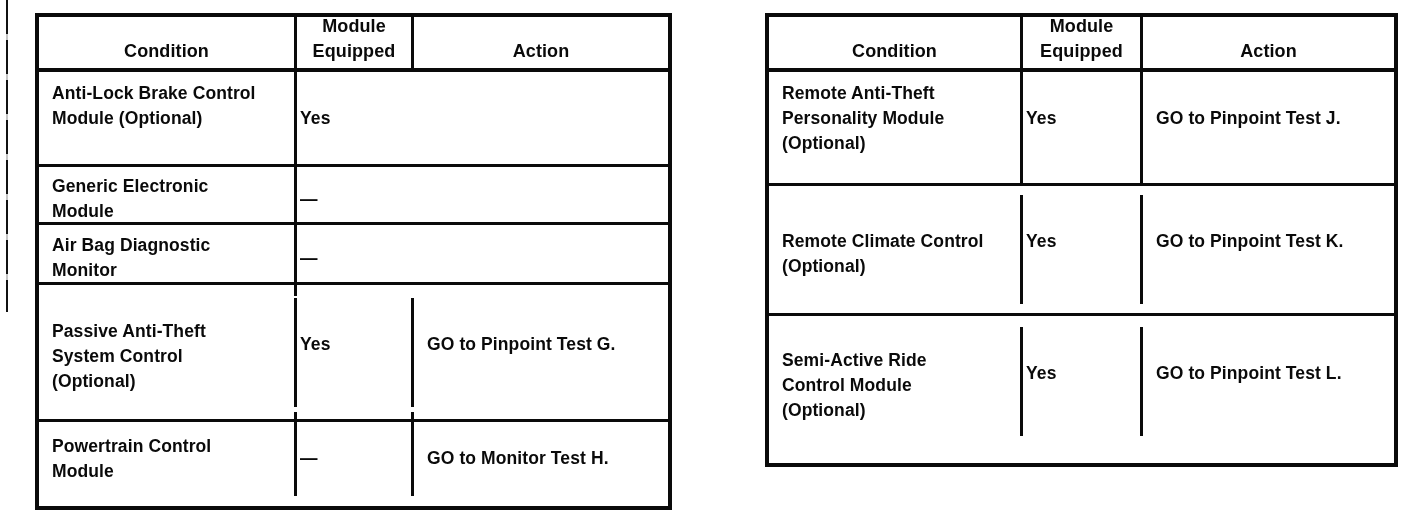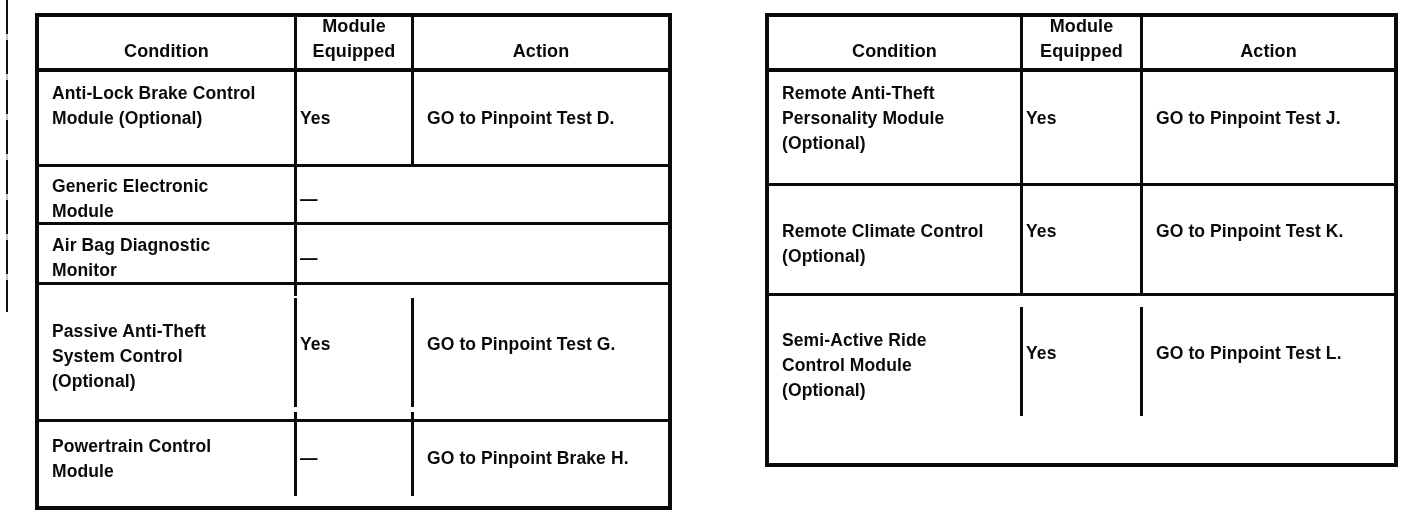--- a/index.html
+++ b/index.html
@@ -100,24 +100,20 @@
       <div class="td col-act">Action</div>
     </div>
 
     <div class="tr body" style="height:92px; --gap:36px">
       <div class="td col-cond">Anti-Lock Brake Control
 Module (Optional)</div>
       <div class="td col-equip">
         <div class="p1">Yes</div>
         
       </div>
-      <div class="td col-act">
-        <div class="p1">GO to Pinpoint Test D.</div>
-        
-      </div>
     </div>
 
     <div class="tr body" style="height:58px">
       <div class="td col-cond">Generic Electronic
 Module</div>
       <div class="td col-equip">
         <div class="p1">—</div>
       </div>
     </div>
 
@@ -143,21 +139,21 @@
       </div>
     </div>
 
     <div class="tr body" style="height:67px">
       <div class="td col-cond">Powertrain Control
 Module</div>
       <div class="td col-equip">
         <div class="p1">—</div>
       </div>
       <div class="td col-act">
-        <div class="p1">GO to Pinpoint Brake H.</div>
+        <div class="p1">GO to Monitor Test H.</div>
       </div>
     </div>
   </div>
 
   <div class="dtable right">
     <div class="tr thead" style="height:55px">
       <div class="td col-cond">Condition</div>
       <div class="td col-equip">Module
 Equipped</div>
       <div class="td col-act">Action</div>
@@ -171,21 +167,21 @@
         <div class="p1">Yes</div>
         <div class="p2">No</div>
       </div>
       <div class="td col-act">
         <div class="p1">GO to Pinpoint Test J.</div>
         <div class="p2">Test passed, no action
 required.</div>
       </div>
     </div>
 
-    <div class="tr body" style="height:110px; --gap:29px">
+    <div class="tr body" style="height:130px; --gap:29px">
       <div class="td col-cond">Remote Climate Control
 (Optional)</div>
       <div class="td col-equip">
         <div class="p1">Yes</div>
         
       </div>
       <div class="td col-act">
         <div class="p1">GO to Pinpoint Test K.</div>
         
       </div>

